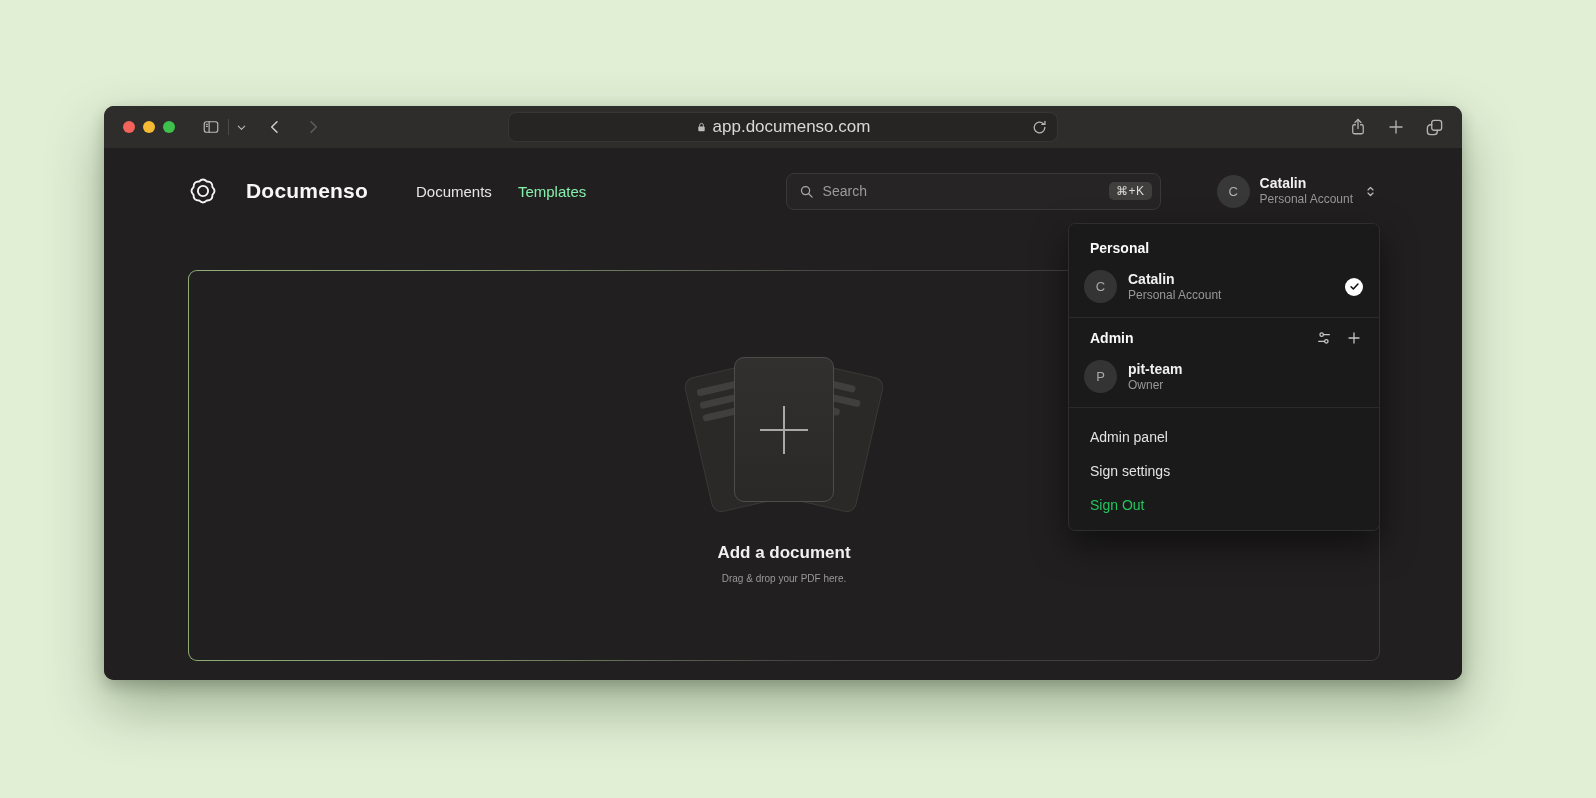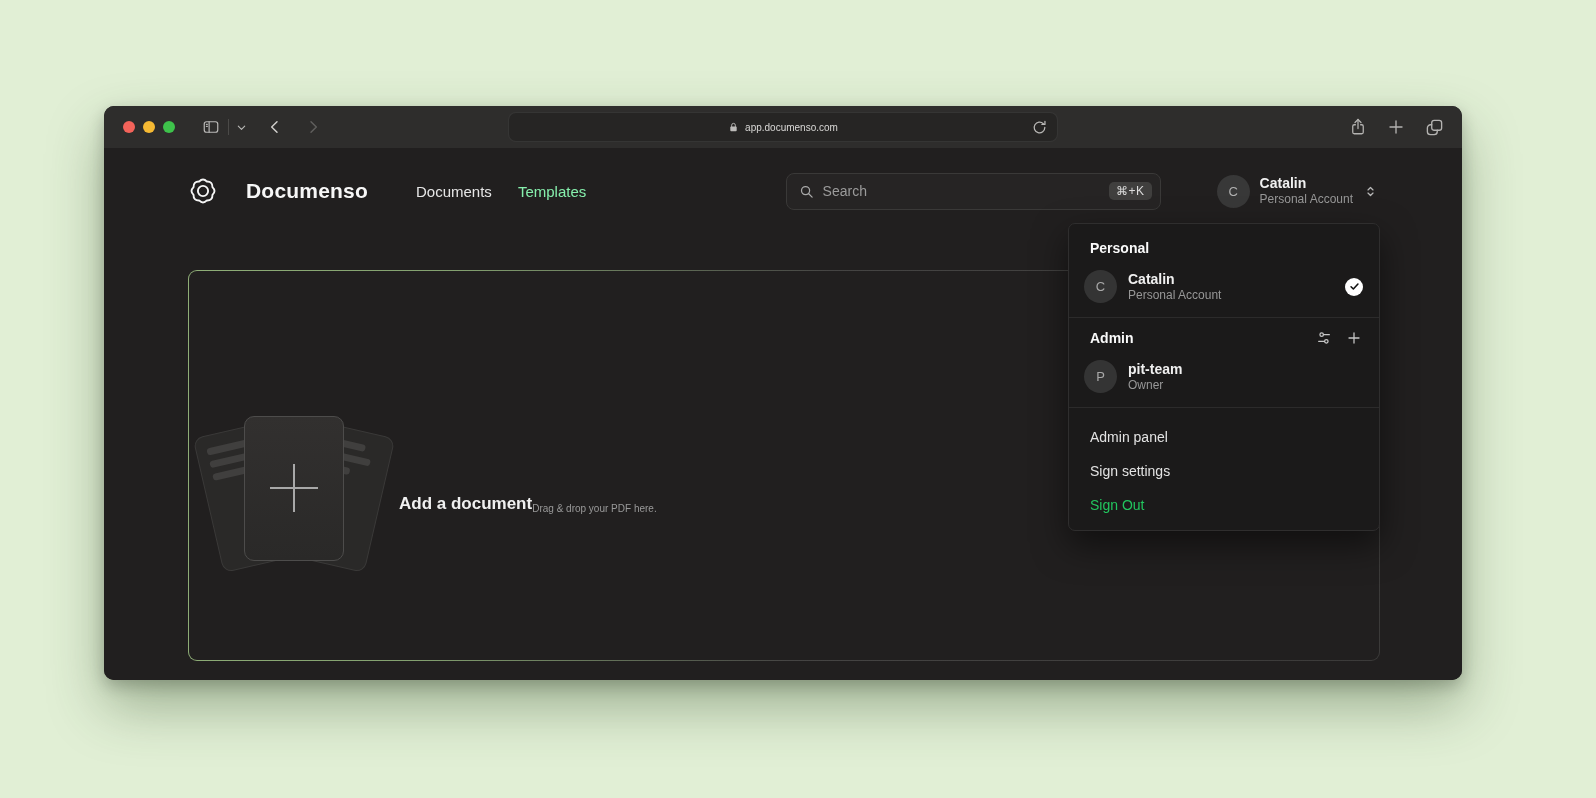--- a/index.html
+++ b/index.html
@@ -30,21 +30,21 @@
   .tb-left .icn { display:flex; align-items:center; justify-content:center; }
   .vdiv { width:1px; height:16px; background:#4b4a48; margin:0 7px; }
   .dim { color:#5f5e5c; }
   .bright { color:#cfcecb; }
 
   .urlbar {
     position:absolute; left:50%; top:6px; transform:translateX(-50%);
     width:550px; height:30px; border-radius:8px;
     background:rgba(0,0,0,.16); border:1px solid rgba(255,255,255,.07);
     display:flex; align-items:center; justify-content:center;
-    color:#d9d8d6; font-size:10px;
+    color:#d9d8d6; font-size:17px;
   }
   .urlbar .lock { color:#bdbcba; display:flex; margin-right:6px; }
   .urlbar .reload { position:absolute; right:9px; top:6px; color:#b9b8b6; display:flex; }
 
   .tb-right { position:absolute; right:18px; top:0; height:42px; display:flex; align-items:center; gap:20px; color:#b4b3b1; }
   .tb-right .icn { display:flex; }
 
   
   .app { position:relative; height:532px; background:#211f1f; }
 
@@ -82,21 +82,21 @@
   .selector { color:#b9b9b9; display:flex; }
 
   
   .dropzone-border {
     position:absolute; left:84px; top:122px; width:1192px; height:391px;
     border-radius:9px; padding:1px;
     background:linear-gradient(96deg,#8fae77 0%, #83a06f 22%, #454443 52%, #3b3a39 100%);
   }
   .dropzone {
     width:100%; height:100%; border-radius:8px; background:#211f1f;
-    display:flex; flex-direction:row; align-items:center; padding-top:86px; cursor:pointer;
+    display:flex; flex-direction:column; align-items:center; padding-top:86px; cursor:pointer;
   }
   .cards { position:relative; width:210px; height:150px; margin-bottom:36px; }
   .card {
     position:absolute; width:96px; height:138px; border-radius:10px;
     background:#2a2928; border:1px solid #3a3938; padding:12px 10px;
   }
   .card.left  { left:18px; top:10px; transform:rotate(-13deg); }
   .card.right { left:96px; top:10px; transform:rotate(13deg); }
   .card.center {
     left:55px; top:0; width:100px; height:145px; z-index:2;

